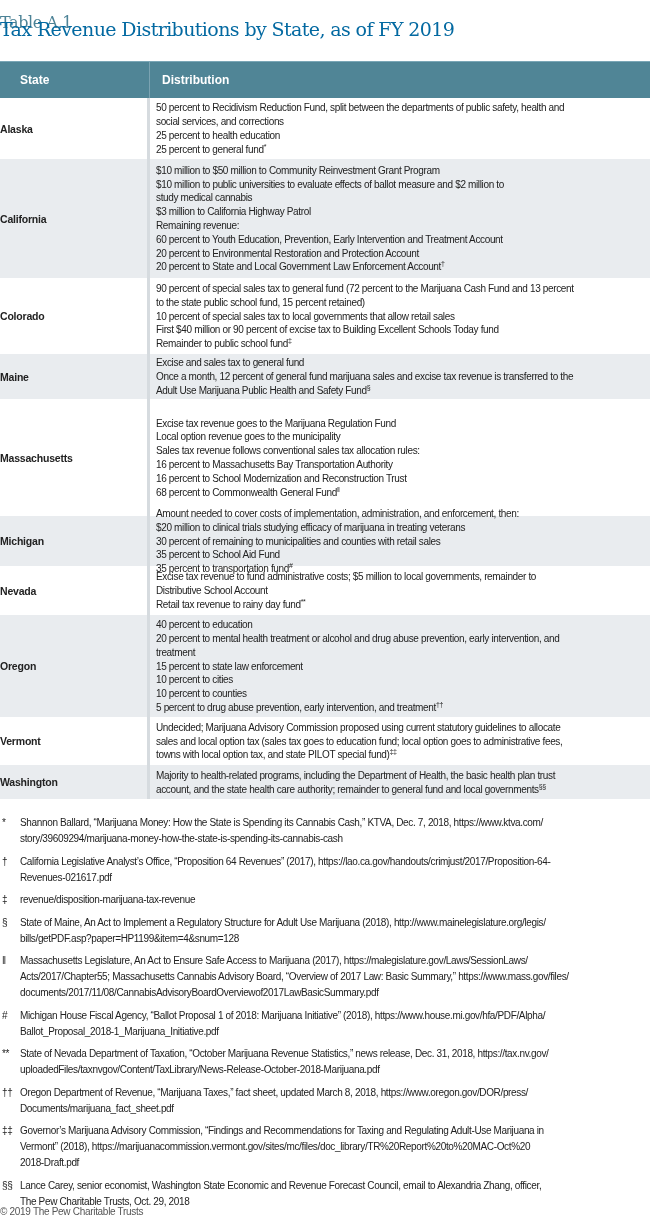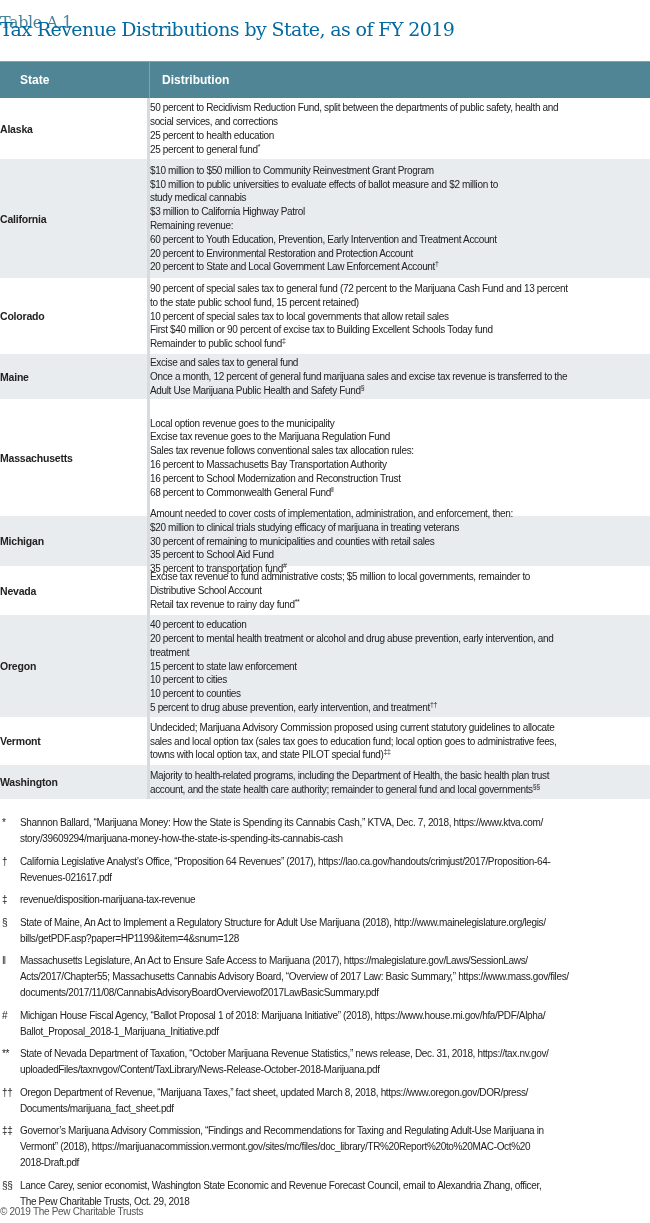--- a/index.html
+++ b/index.html
@@ -36,21 +36,21 @@
     .hdr .c2 { padding-left: 12px; }
     .row { display: flex; align-items: stretch; box-sizing: border-box; }
     .row.alt { background: #e9ecef; }
     .row .state {
       width: 150px; box-sizing: border-box; 
       font-weight: bold; font-size: 10.5px; display: flex; align-items: center;
       border-right: 3px solid #d6dbdf;
       letter-spacing: -0.2px;
     }
     .row .dist {
-      padding: 4px 8px 3px 0; font-size: 10px; line-height: 13.8px;
+      padding: 4px 8px 3px 6px; font-size: 10px; line-height: 13.8px;
       letter-spacing: -0.35px; display: flex; flex-direction: column; justify-content: center;
     }
     .row .dist div { white-space: nowrap; }
     sup { font-size: 7px; line-height: 0; vertical-align: 4px; }
     .notes { position: absolute; left: 0; top: 815px; width: 650px; }
     .note { display: flex; font-size: 10px; line-height: 16px; letter-spacing: -0.35px; margin-bottom: 6.5px; }
     .note .mark { width: 20px; flex-shrink: 0; padding-left: 2px; box-sizing: border-box; }
     .note .txt { width: 625px; }
     .note .txt div { white-space: nowrap; }
     .copy { position: absolute; left: 0; top: 1206px; font-size: 10px; color: #555; letter-spacing: -0.3px; }
@@ -103,22 +103,22 @@
         <div class="state">Maine</div>
         <div class="dist">
           <div>Excise and sales tax to general fund</div>
           <div>Once a month, 12 percent of general fund marijuana sales and excise tax revenue is transferred to the</div>
           <div>Adult Use Marijuana Public Health and Safety Fund<sup>§</sup></div>
         </div>
       </div>
       <div class="row" style="height: 117px;">
         <div class="state">Massachusetts</div>
         <div class="dist">
+          <div>Excise tax revenue goes to the Marijuana Regulation Fund</div>
           <div>Local option revenue goes to the municipality</div>
-          <div>Excise tax revenue goes to the Marijuana Regulation Fund</div>
           <div>Sales tax revenue follows conventional sales tax allocation rules:</div>
           <div>16 percent to Massachusetts Bay Transportation Authority</div>
           <div>16 percent to School Modernization and Reconstruction Trust</div>
           <div>68 percent to Commonwealth General Fund<sup>‖</sup></div>
         </div>
       </div>
       <div class="row alt" style="height: 50px;">
         <div class="state">Michigan</div>
         <div class="dist">
           <div>Amount needed to cover costs of implementation, administration, and enforcement, then:</div>

